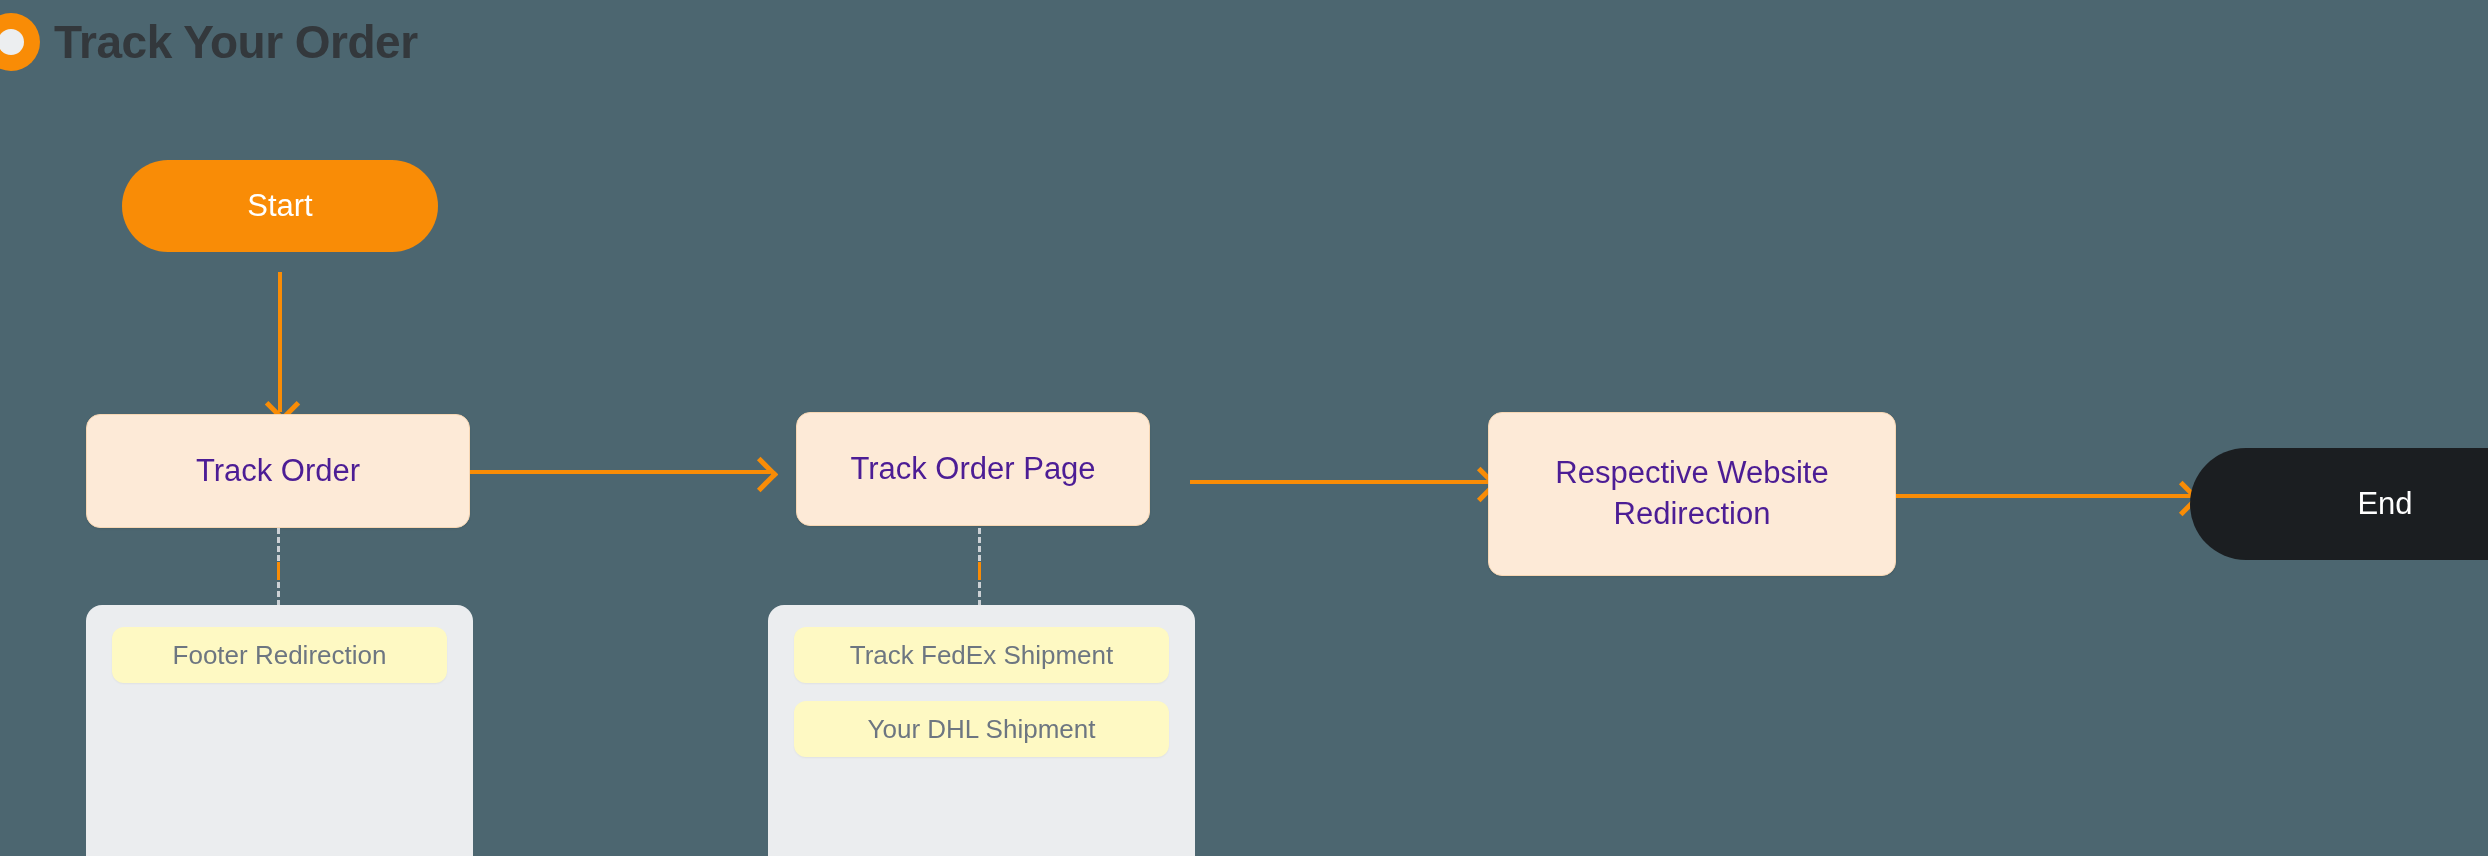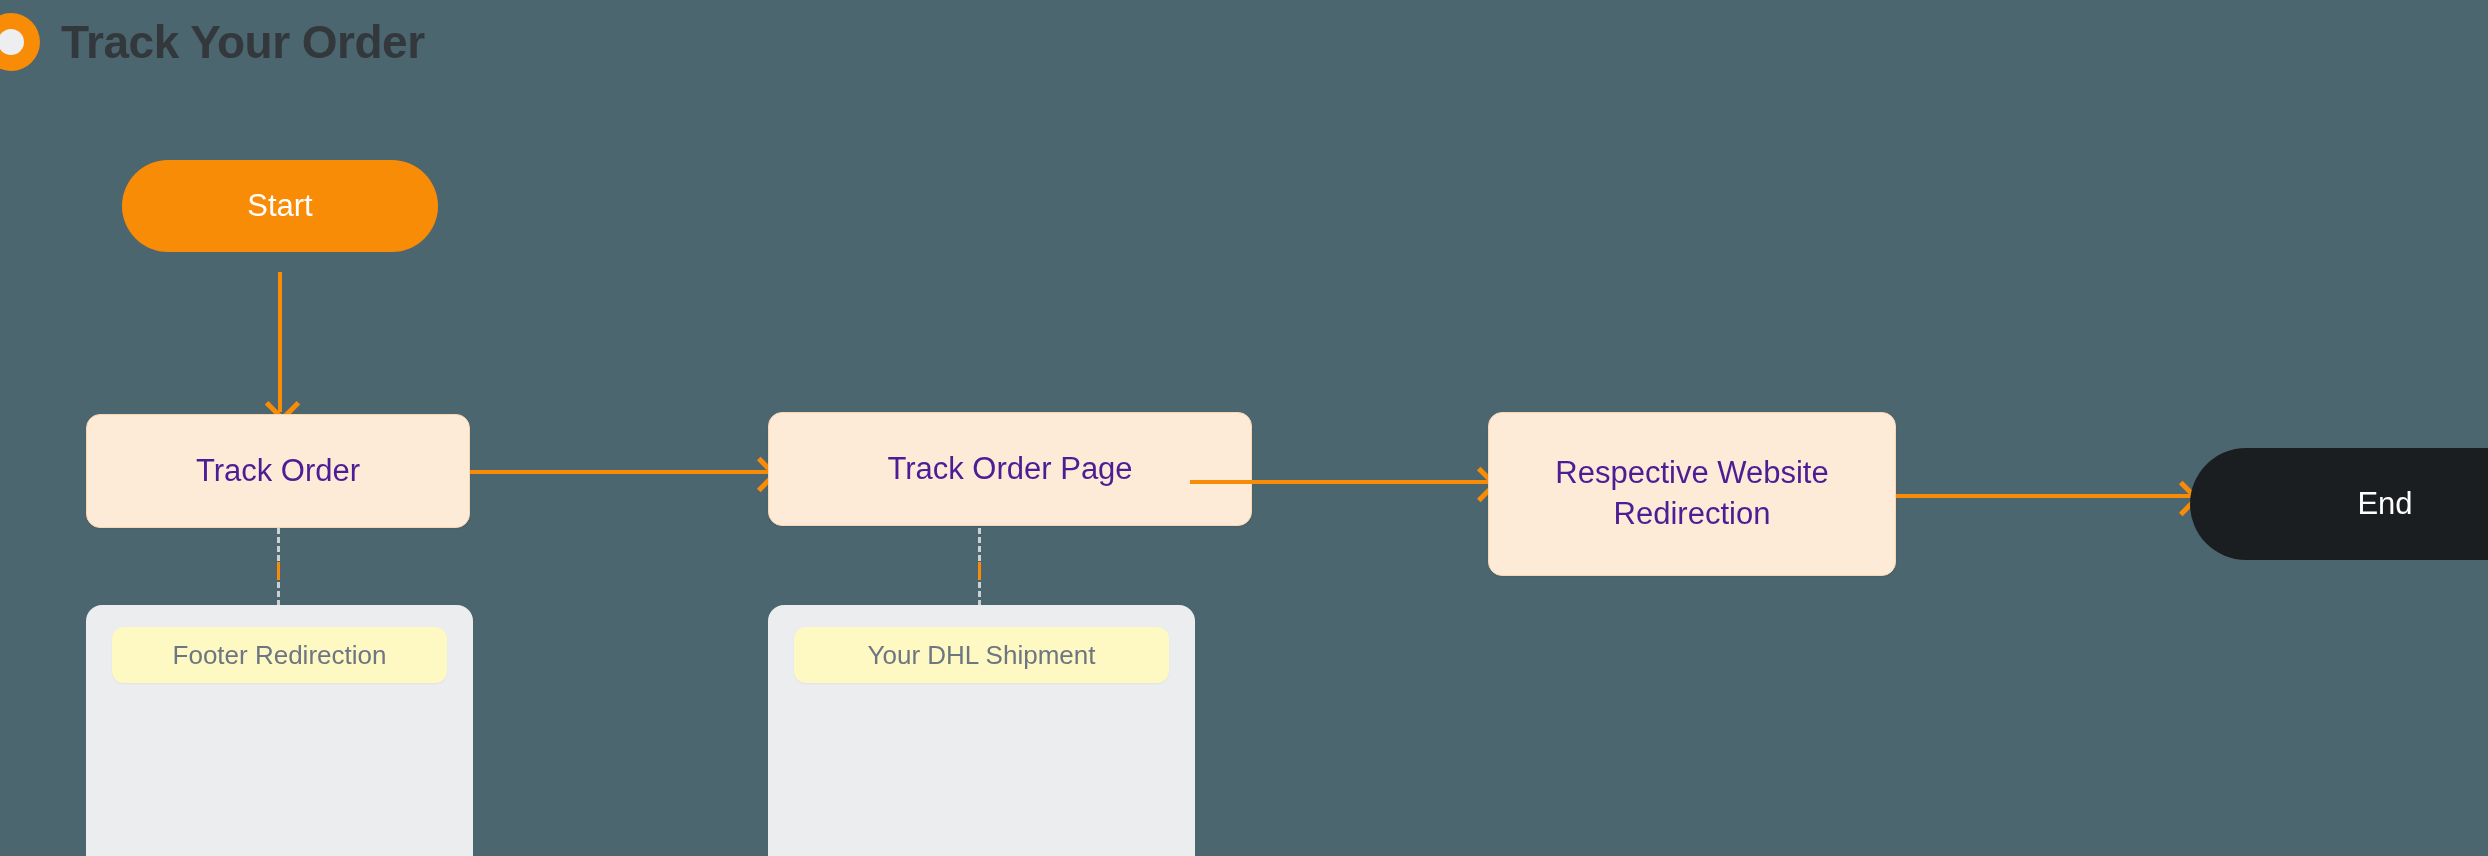--- a/index.html
+++ b/index.html
@@ -16,21 +16,21 @@
   }
 
   
   .header {
     position: absolute;
     left: 0px;
     top: 0px;
     height: 84px;
     display: flex;
     align-items: center;
-    gap: 21px;
+    gap: 14px;
     padding-left: 0px;
   }
   .brand-dot {
     width: 58px;
     height: 58px;
     border-radius: 50%;
     background: #f98c06;
     display: flex;
     align-items: center;
     justify-content: center;
@@ -94,21 +94,21 @@
   .node-process {
     background: #fdead7;
     border: 1.5px solid #f7d7b4;
     border-radius: 14px;
     color: #4c1d95;
     font-size: 31px;
     box-shadow: 0 1px 2px rgba(0,0,0,0.08);
   }
 
   .node-track-order     { left: 86px;   top: 414px; width: 384px; height: 114px; }
-  .node-track-page      { left: 768px;  top: 412px; width: 484px; height: 114px; }
+  .node-track-page      { left: 796px;  top: 412px; width: 354px; height: 114px; }
   .node-website-redirect{ left: 1488px; top: 412px; width: 408px; height: 164px; padding: 16px 26px; }
 
   
   .edge { position: absolute; }
 
   .edge-line-v {
     background: #f98c06;
     width: 4px;
   }
   .edge-line-h {
@@ -208,16 +208,17 @@
   <div class="edge-dashed-accent" style="left:277px; top:562px; height:18px;"></div>
 
   <div class="edge-dashed" style="left:978px; top:528px; height:78px;"></div>
   <div class="edge-dashed-accent" style="left:978px; top:562px; height:18px;"></div>
 
   <div class="subpanel subpanel-left">
     <div class="chip">Footer Redirection</div>
   </div>
 
   <div class="subpanel subpanel-right">
+    <div class="chip">Track FedEx Shipment</div>
     <div class="chip">Your DHL Shipment</div>
   </div>
 
 </div>
 
 </body></html>

